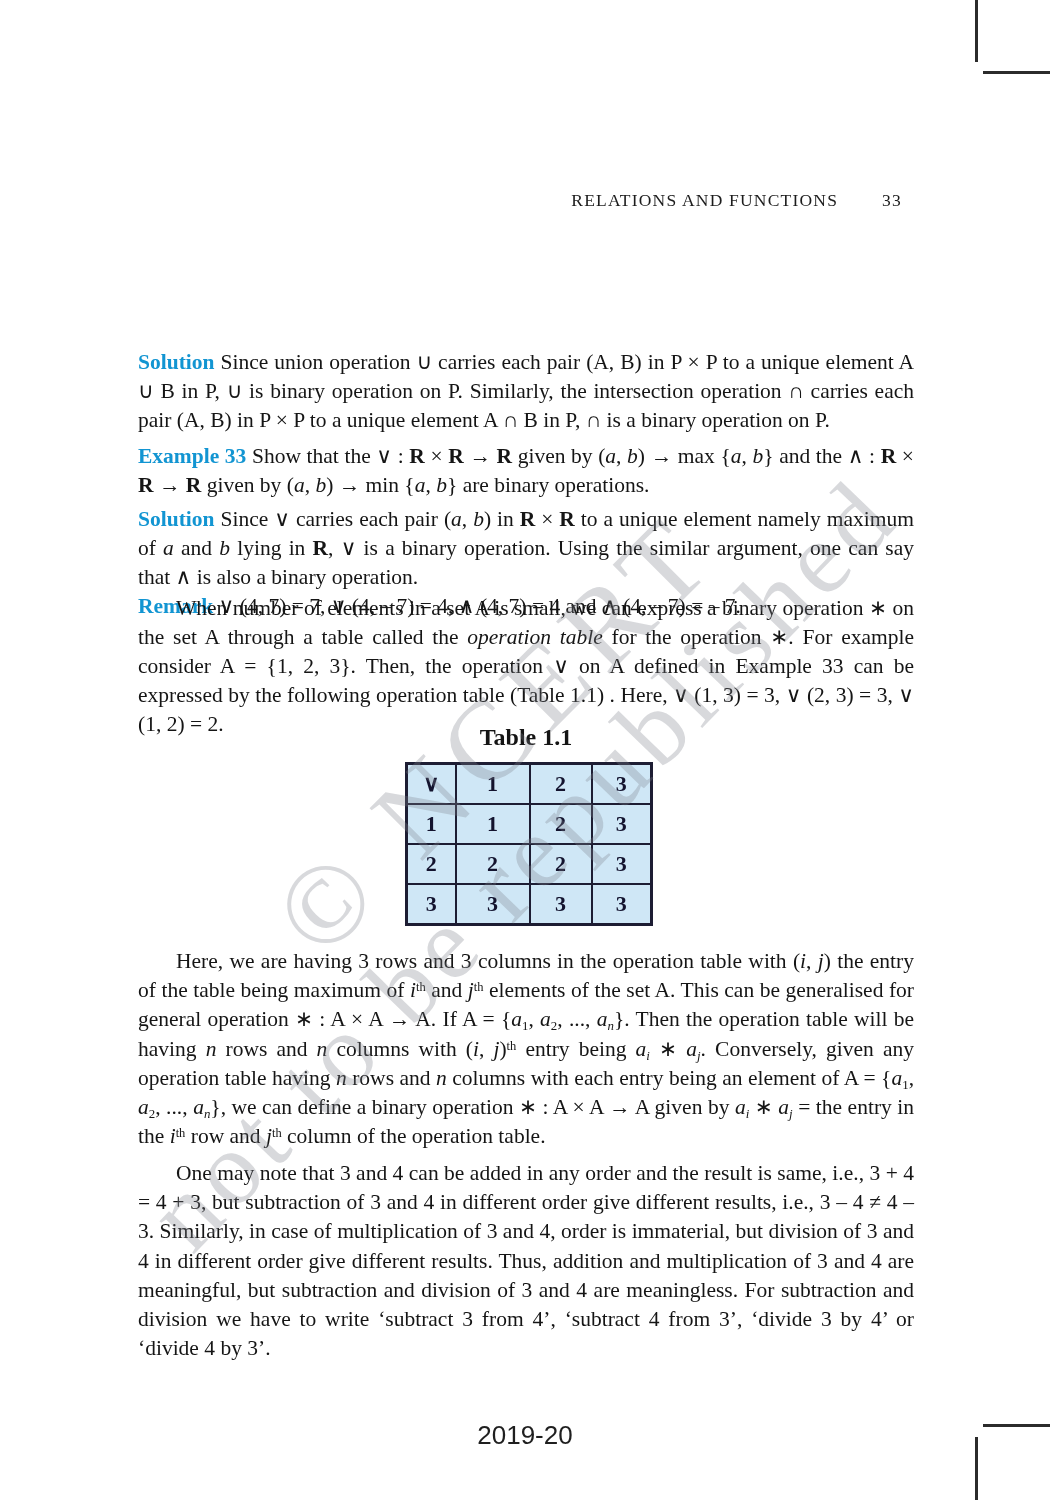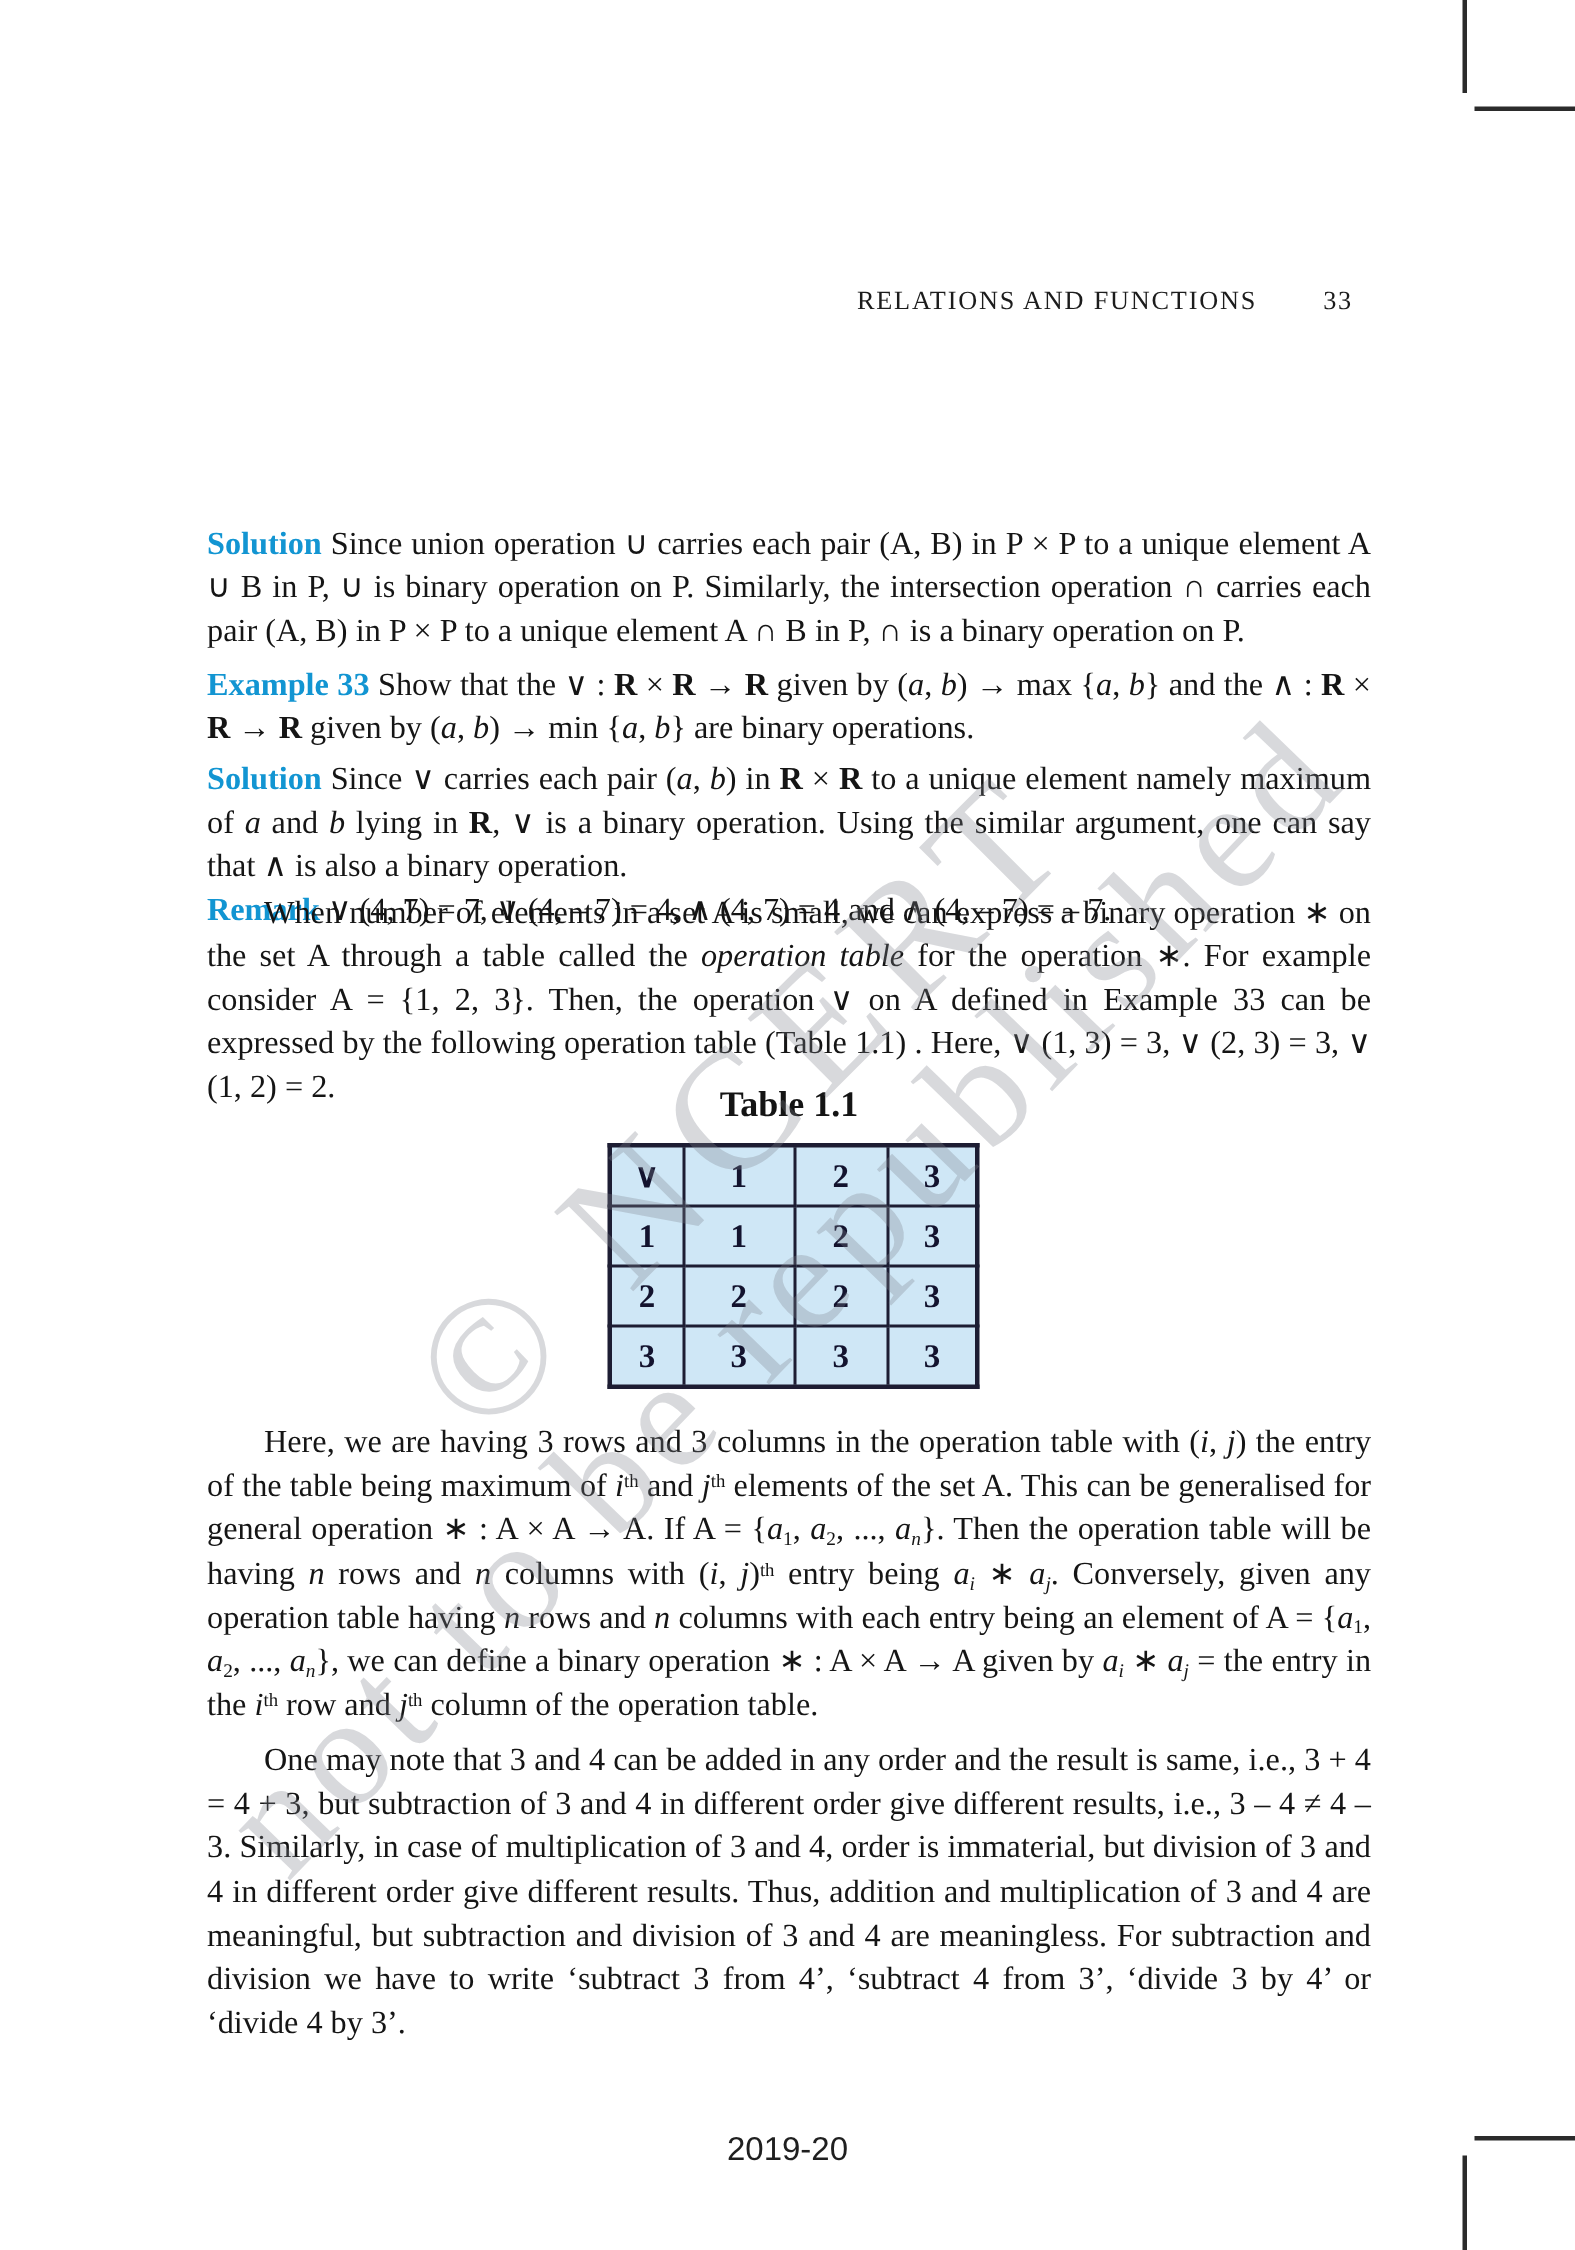--- a/index.html
+++ b/index.html
@@ -39,21 +39,21 @@
   table.op-table td {
     background:#cfe7f6; border:2px solid #1d1d33;
     height:38px; text-align:center; vertical-align:middle;
     font-weight:bold; font-size:22px; color:#13132e; padding:0;
   }
   .colw0 { width:49px; } .colw1 { width:74px; } .colw2 { width:62px; } .colw3 { width:60px; }
 
   
   .footer {
     position:absolute; left:0; top:1420px; width:1050px; text-align:center;
-    font-family:"Liberation Sans", sans-serif; font-size:22px; color:#1f1f1f;
+    font-family:"Liberation Sans", sans-serif; font-size:26px; color:#1f1f1f;
   }
 
   
   .wm {
     position:absolute; white-space:nowrap; pointer-events:none; z-index:6;
     font-family:"Liberation Serif", serif; color:rgba(125,130,138,0.30);
     transform-origin:0 0;
   }
   .wm1 { left:248px; top:888px; font-size:114px; letter-spacing:12px; transform:rotate(-45deg); }
   .wm2 { left:124px; top:1190px; font-size:104px; letter-spacing:7px; transform:rotate(-46deg); }

